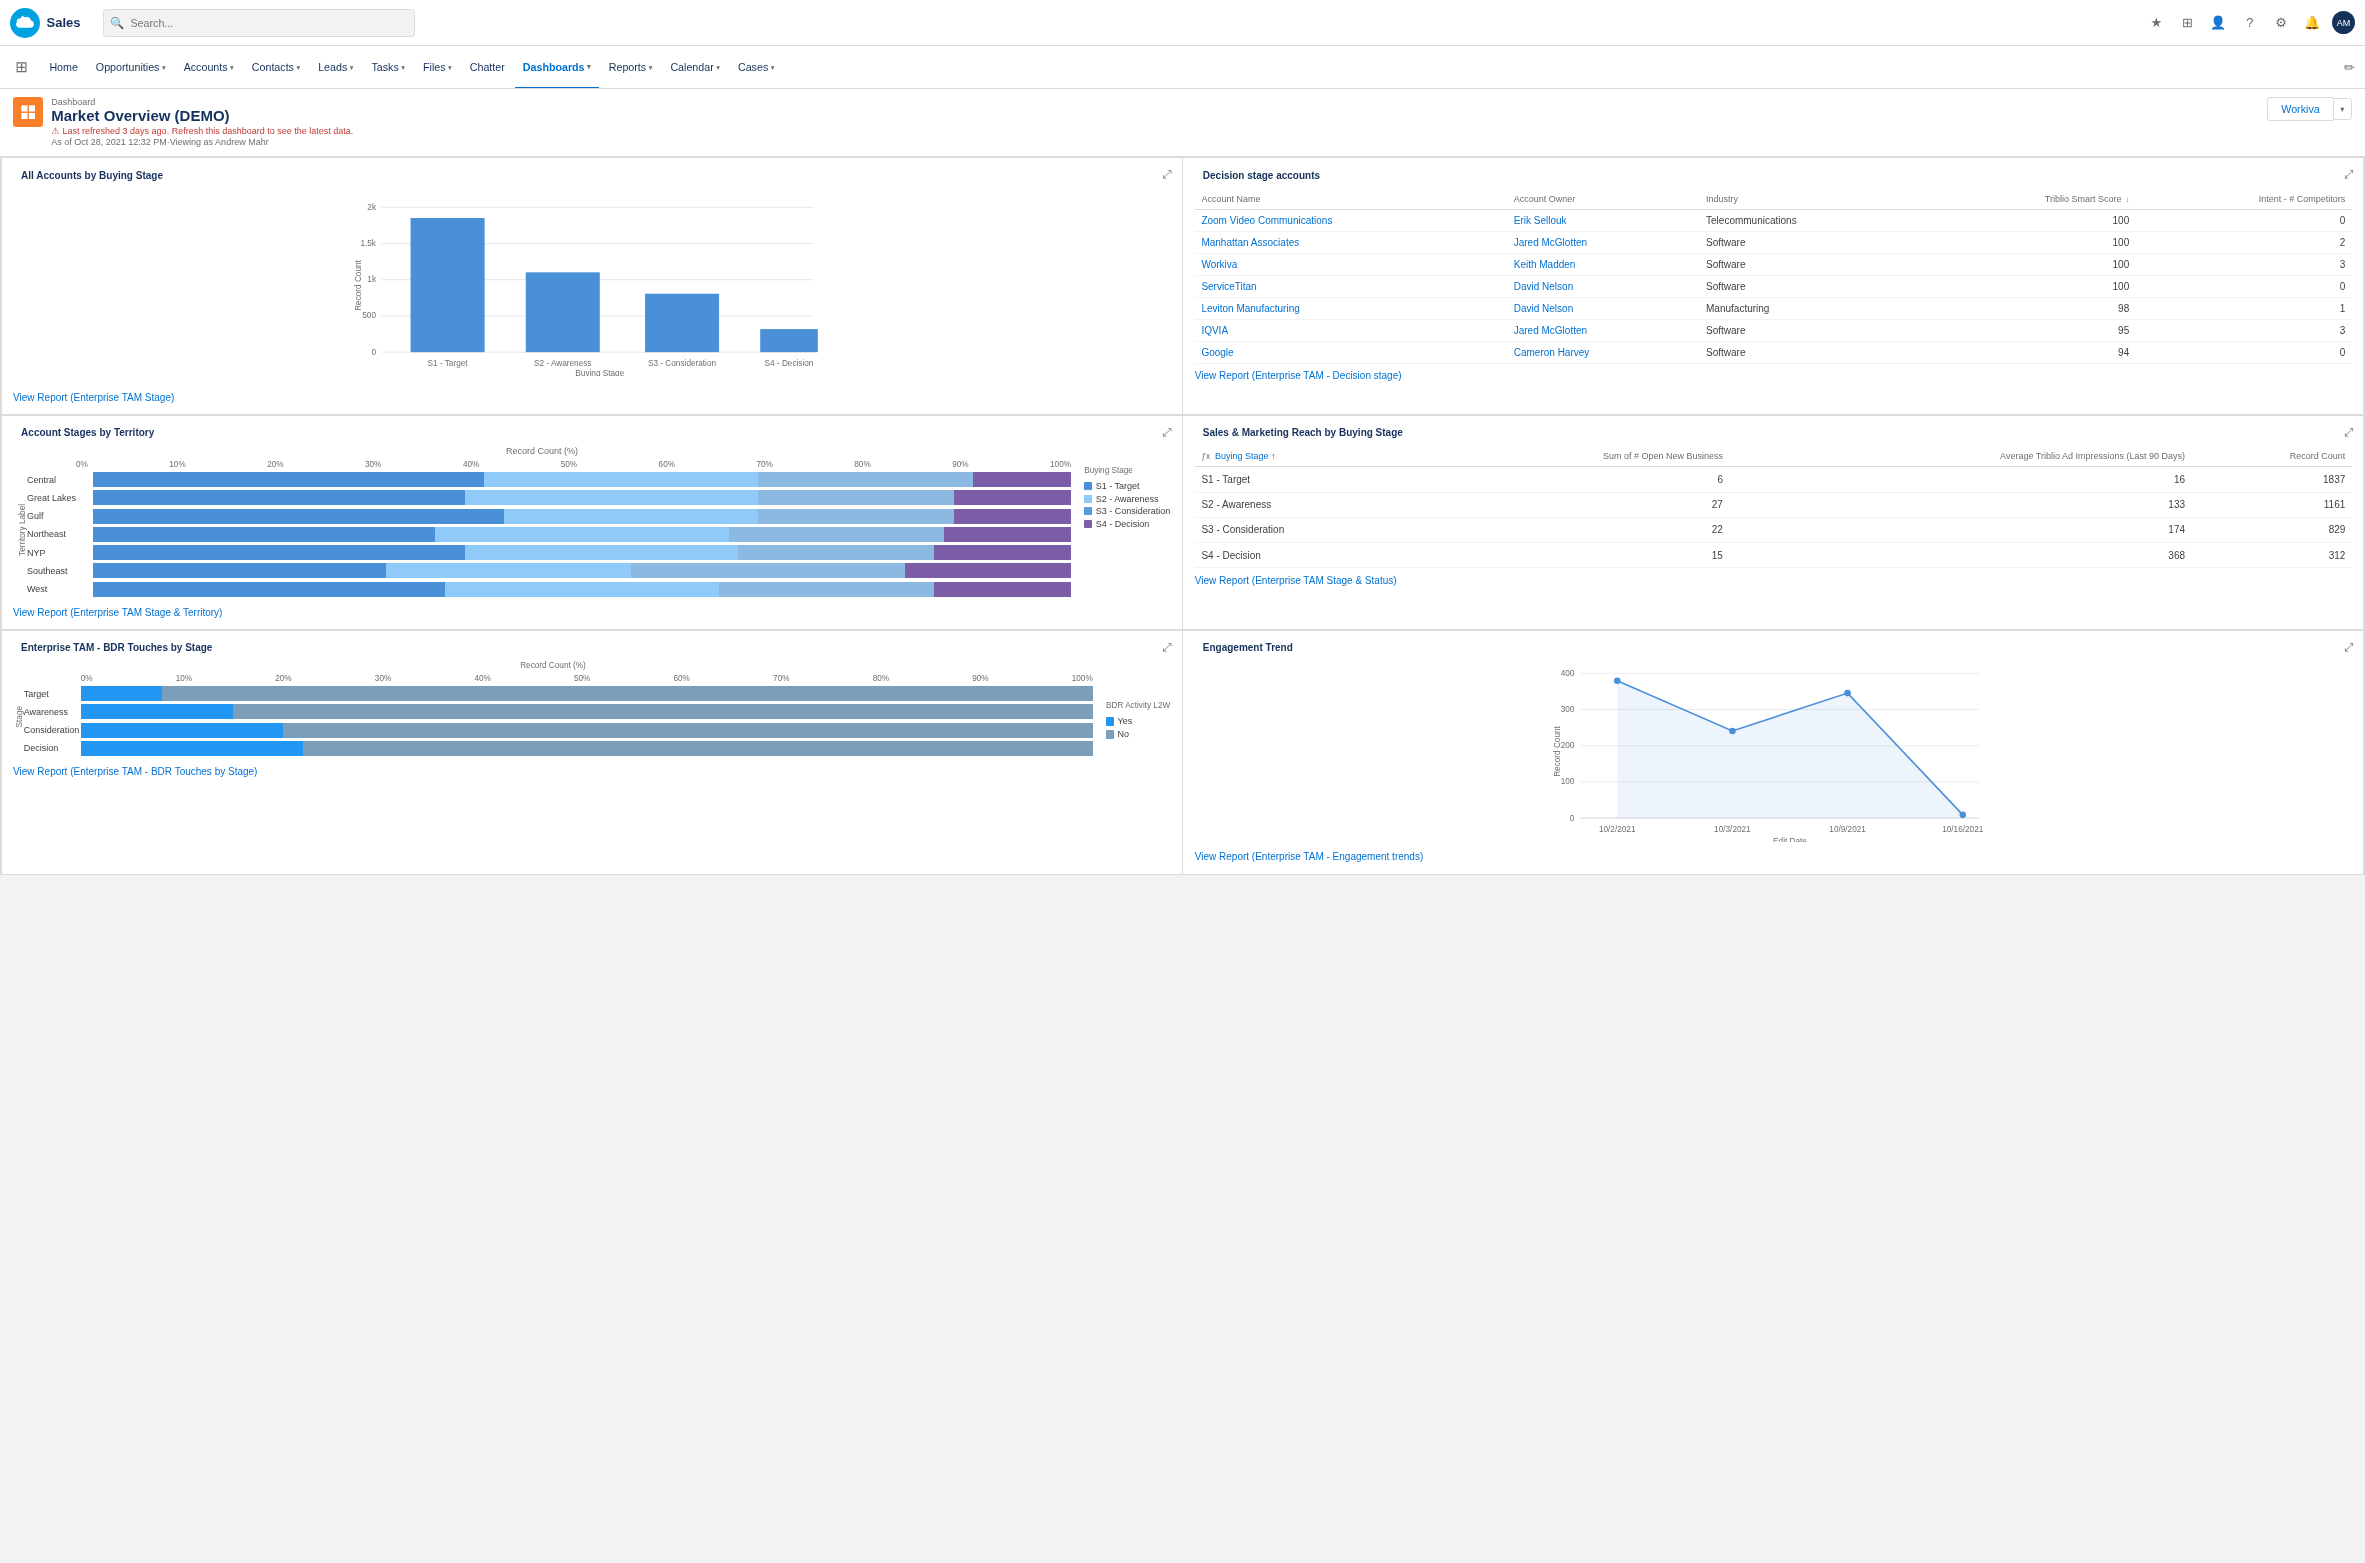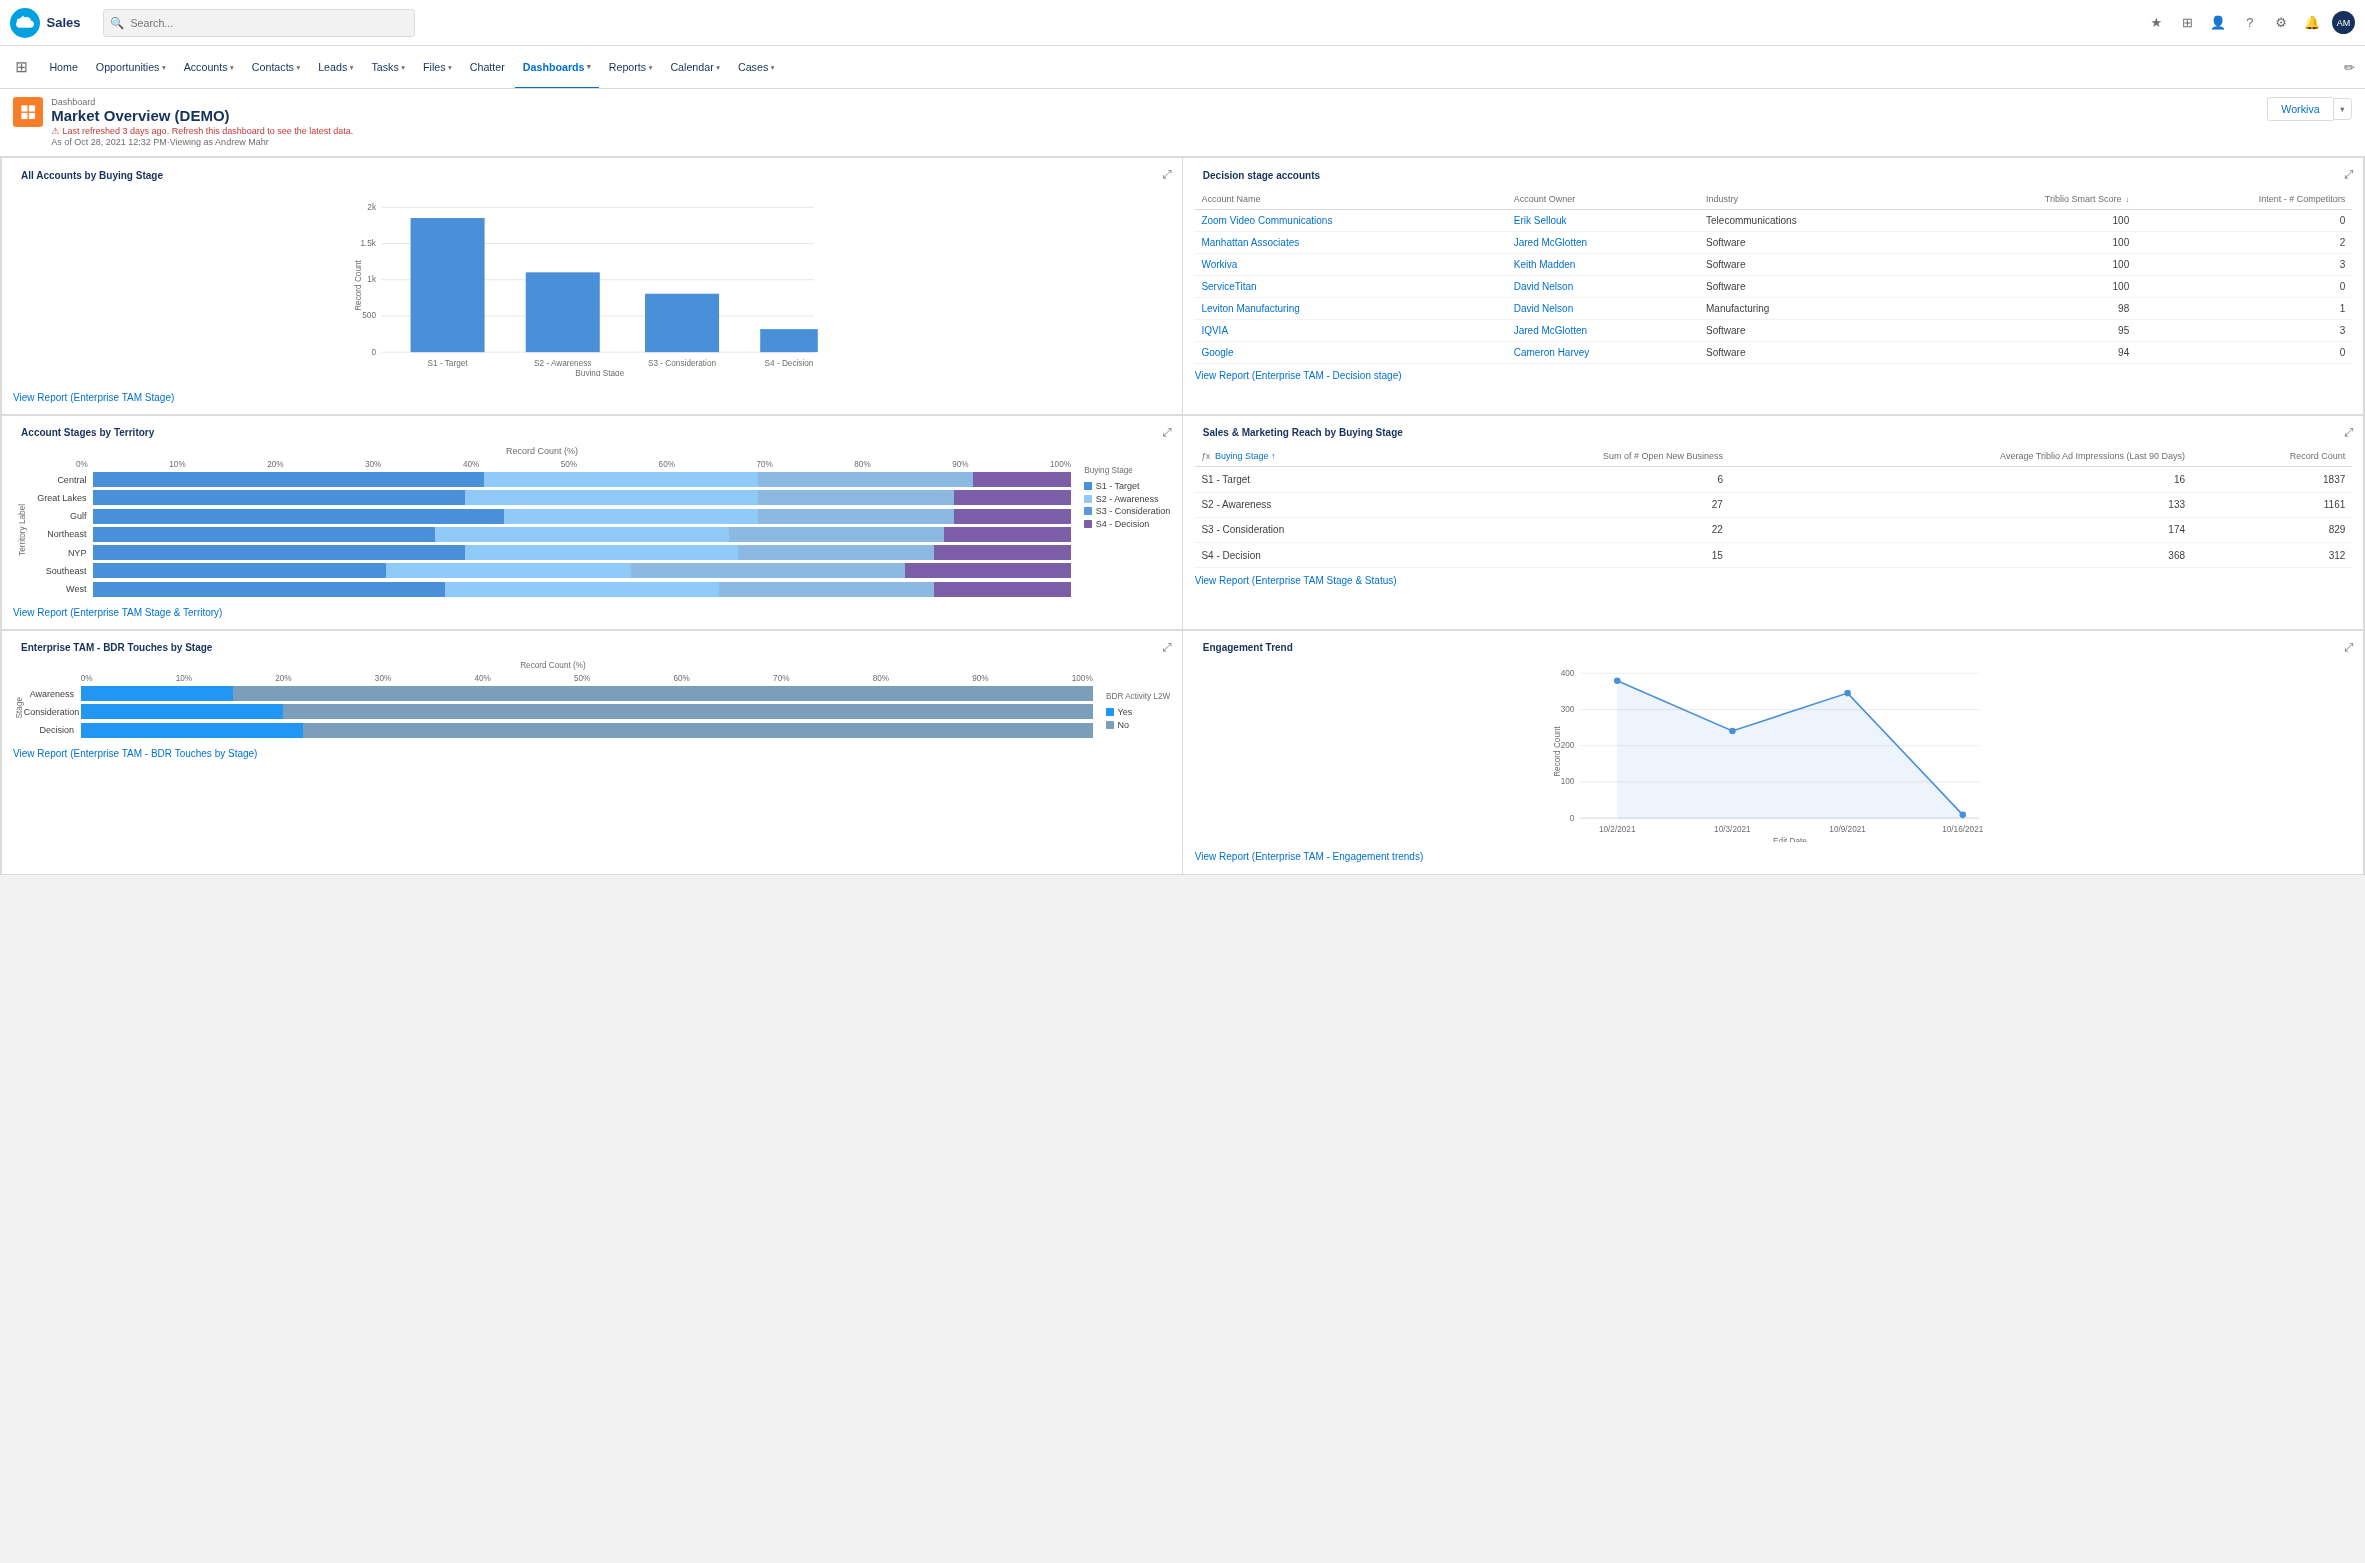--- a/index.html
+++ b/index.html
@@ -52,21 +52,21 @@
     
     .data-table { width: 100%; border-collapse: collapse; font-size: 10px; }
     .data-table th { text-align: left; padding: 5px 6.6px; border-bottom: 0.8px solid #dddbda; color: #706e6b; font-weight: 500; font-size: 9px; white-space: nowrap; }
     .data-table td { padding: 5px 6.6px; border-bottom: 0.8px solid #f3f2f2; }
     .data-table td.link { color: #0070d2; cursor: pointer; }
     .data-table td.num { text-align: right; }
     .data-table th.sortable { cursor: pointer; }
     .data-table th.num { text-align: right; }
     .sort-arrow { font-size: 7.4px; margin-left: 1.6px; }
     .sbc-row { display: flex; align-items: center; margin-bottom: 3.3px; font-size: 9px; }
-    .sbc-label { width: 66px; text-align: right; padding-right: 6.6px; color: #3e3e3c; flex-shrink: 0; font-size: 9px; }
+    .sbc-label { width: 66px; text-align: left; padding-right: 6.6px; color: #3e3e3c; flex-shrink: 0; font-size: 9px; }
     .sbc-bars { flex: 1; height: 15px; display: flex; overflow: hidden; }
     .sbc-bar-seg { height: 100%; }
     .sbc-header { display: flex; align-items: center; justify-content: center; font-size: 9px; color: #706e6b; margin-bottom: 3.3px; }
     .sbc-axis { display: flex; justify-content: space-between; margin-left: 66px; font-size: 8.2px; color: #706e6b; margin-bottom: 3.3px; }
     .sbc-legend { display: flex; flex-direction: column; gap: 2.5px; font-size: 9px; }
     .sbc-legend-item { display: flex; align-items: center; gap: 3.3px; }
     .sbc-legend-dot { width: 8.2px; height: 8.2px; border-radius: 0.8px; flex-shrink: 0; }
     .sbc-main { display: flex; gap: 6.6px; }
     .sbc-chart-area { flex: 1; }
 
@@ -439,20 +439,27 @@
                 <span>40%</span>
                 <span>50%</span>
                 <span>60%</span>
                 <span>70%</span>
                 <span>80%</span>
                 <span>90%</span>
                 <span>100%</span>
             </div>
             <div id="bdr-bars">
                 <div class="sbc-row">
+    <div class="sbc-label" style="width:57px;">Target</div>
+    <div class="sbc-bars">
+      <div class="sbc-bar-seg" style="width:8%;background:#2196f3;"></div>
+      <div class="sbc-bar-seg" style="width:92%;background:#7b9fba;"></div>
+    </div>
+  </div>
+                <div class="sbc-row">
     <div class="sbc-label" style="width:57px;">Awareness</div>
     <div class="sbc-bars">
       <div class="sbc-bar-seg" style="width:15%;background:#2196f3;"></div>
       <div class="sbc-bar-seg" style="width:85%;background:#7b9fba;"></div>
     </div>
   </div>
                 <div class="sbc-row">
     <div class="sbc-label" style="width:57px;">Consideration</div>
     <div class="sbc-bars">
       <div class="sbc-bar-seg" style="width:20%;background:#2196f3;"></div>

